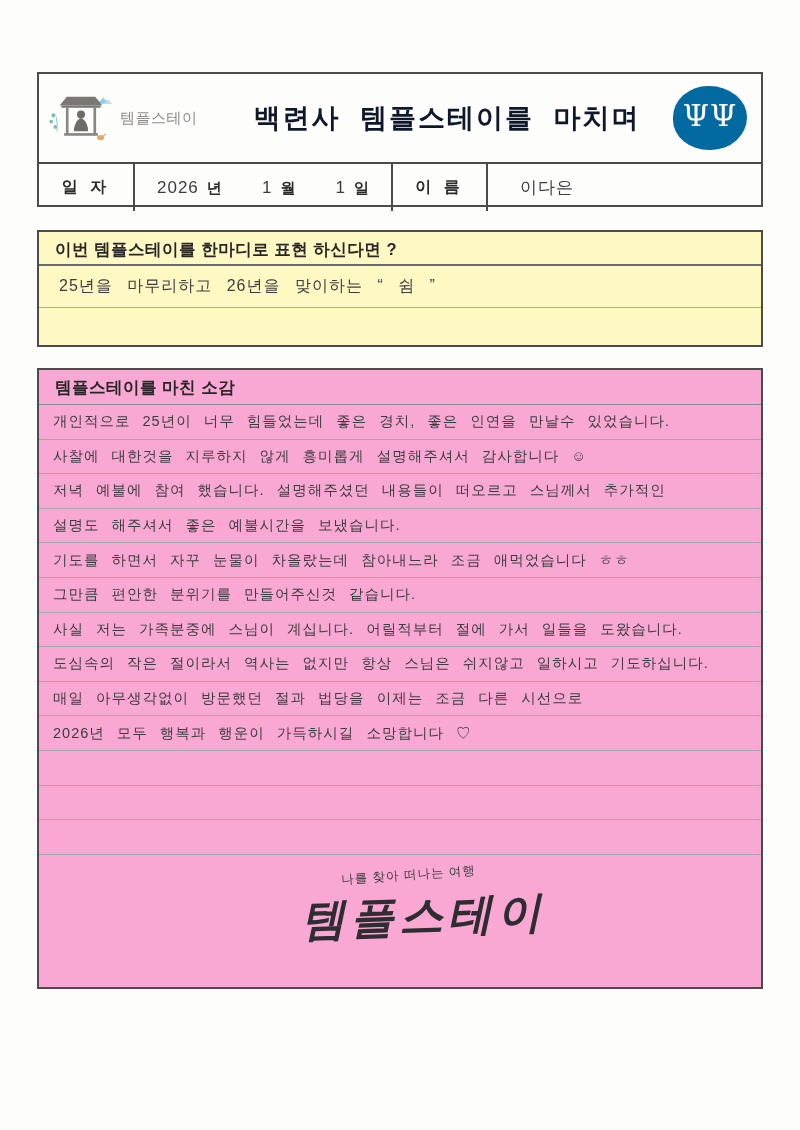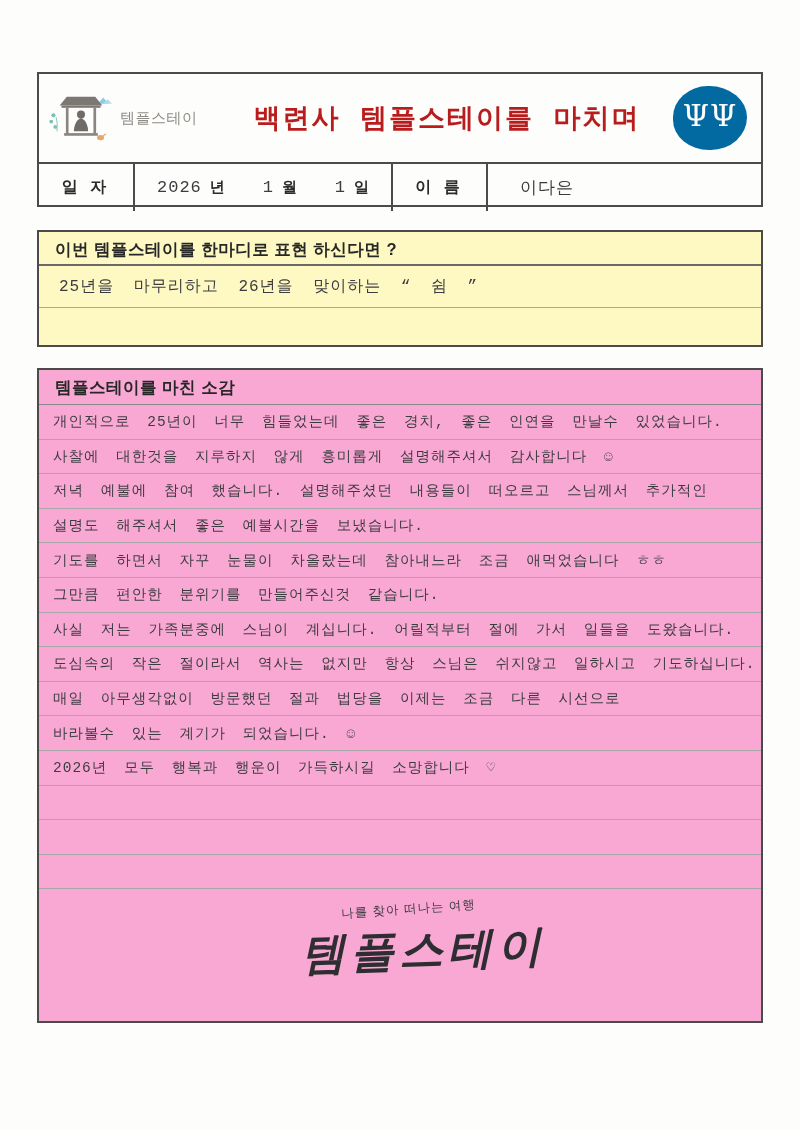--- a/index.html
+++ b/index.html
@@ -28,21 +28,21 @@
     display: flex; align-items: center;
     padding: 0 10px;
   }
   .logo { display: flex; align-items: center; gap: 7px; width: 172px; }
   .logo-text {
     font-size: 15px; color: #8f8c86; letter-spacing: 0.5px;
     font-family: "DejaVu Sans", sans-serif;
   }
   .title {
     flex: 1; text-align: center;
-    font-size: 27px; font-weight: bold; color: #b91c1c;
+    font-size: 27px; font-weight: bold; color: #0f172a;
     letter-spacing: 2px; word-spacing: 10px;
   }
   .seal {
     width: 74px; height: 64px;
     background: #0369a1;
     border-radius: 48% 52% 50% 50% / 50% 50% 52% 48%;
     display: flex; align-items: center; justify-content: center;
     margin-right: 4px;
   }
   .seal-glyphs {
@@ -63,21 +63,21 @@
   .c1 { width: 96px; border-right: 2px solid #4b4b4b; }
   .c2 { width: 258px; border-right: 2px solid #4b4b4b;
         justify-content: space-between; padding: 0 22px; }
   .c3 { width: 95px;  border-right: 2px solid #4b4b4b; }
   .c4 { flex: 1; padding-left: 32px; }
   .grp { display: flex; align-items: baseline; gap: 8px; }
   .printed { font-weight: bold; font-size: 15px; color: #2b2b2b; }
 
   
   .hand {
-    font-family: Liberation Mono, monospace;
+    font-family: Liberation Sans, sans-serif;
     color: #3c3c40;
     letter-spacing: 1px;
   }
 
   
   .question-box {
     position: absolute; left: 37px; top: 230px;
     width: 726px;
     border: 2px solid #4b4b4b;
     background: #fef9c3;
@@ -206,21 +206,20 @@
     <div class="f-header">템플스테이를 마친 소감</div>
     <div class="f-row hand">개인적으로 25년이 너무 힘들었는데 좋은 경치, 좋은 인연을 만날수 있었습니다.</div>
     <div class="f-row hand">사찰에 대한것을 지루하지 않게 흥미롭게 설명해주셔서 감사합니다 ☺</div>
     <div class="f-row hand">저녁 예불에 참여 했습니다. 설명해주셨던 내용들이 떠오르고 스님께서 추가적인</div>
     <div class="f-row hand">설명도 해주셔서 좋은 예불시간을 보냈습니다.</div>
     <div class="f-row hand">기도를 하면서 자꾸 눈물이 차올랐는데 참아내느라 조금 애먹었습니다 ㅎㅎ</div>
     <div class="f-row hand">그만큼 편안한 분위기를 만들어주신것 같습니다.</div>
     <div class="f-row hand">사실 저는 가족분중에 스님이 계십니다. 어릴적부터 절에 가서 일들을 도왔습니다.</div>
     <div class="f-row hand">도심속의 작은 절이라서 역사는 없지만 항상 스님은 쉬지않고 일하시고 기도하십니다.</div>
     <div class="f-row hand">매일 아무생각없이 방문했던 절과 법당을 이제는 조금 다른 시선으로</div>
-    <div class="f-row hand">바라볼수 있는 계기가 되었습니다. ☺</div>
     <div class="f-row hand">2026년 모두 행복과 행운이 가득하시길 소망합니다 ♡</div>
     <div class="f-row hand"></div>
     <div class="f-row hand"></div>
     <div class="f-row hand"></div>
     <div class="f-footer">
       <div class="slogan-small">나를 찾아 떠나는 여행</div>
       <div class="slogan-large">템플스테이</div>
     </div>
   </div>
 

